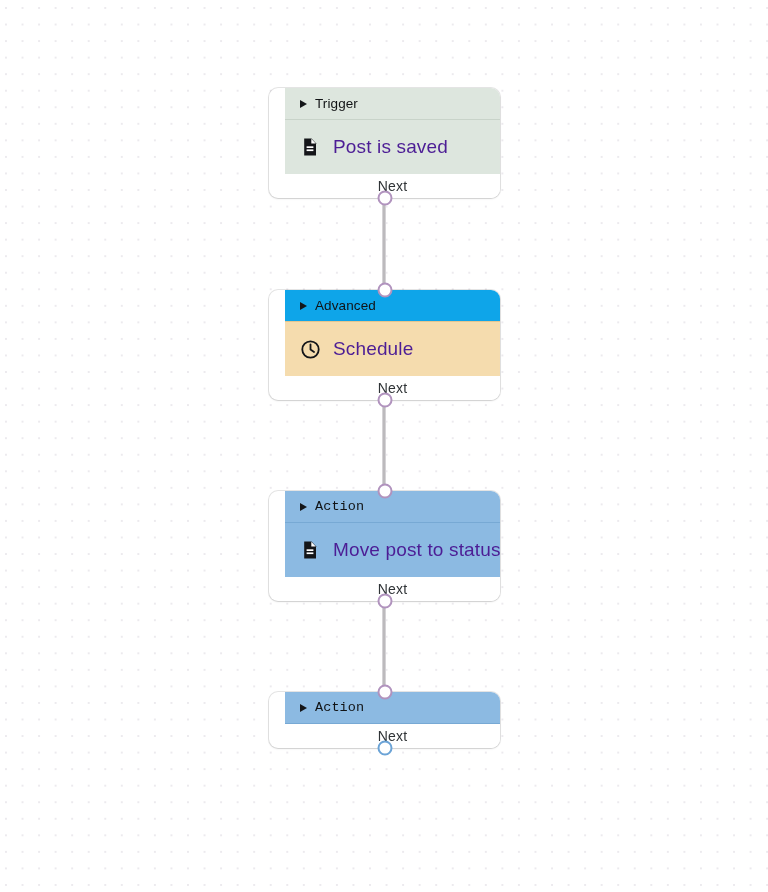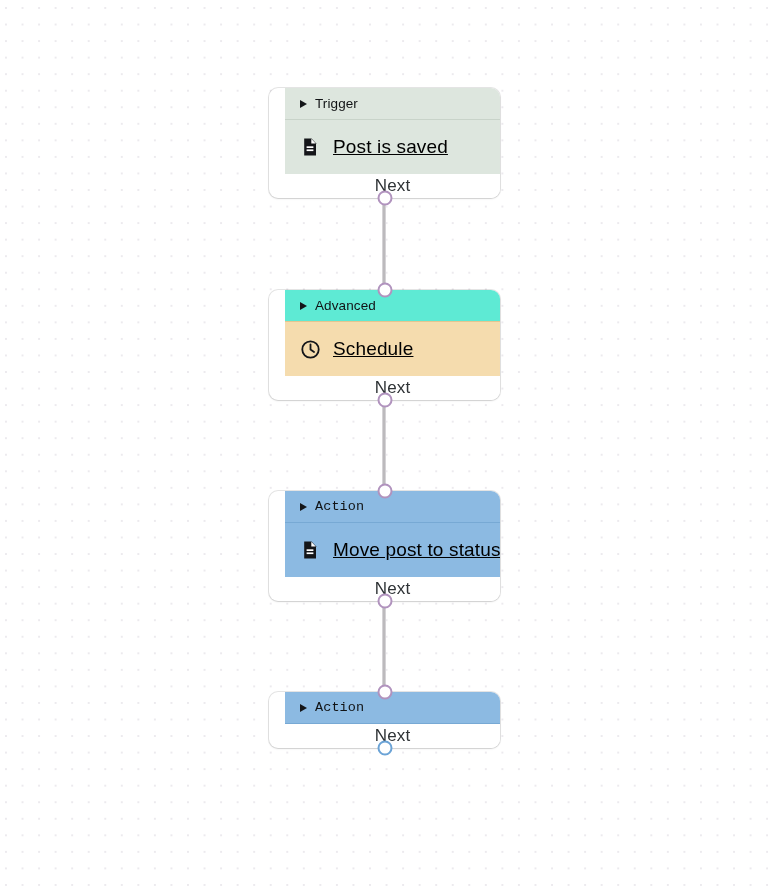--- a/index.html
+++ b/index.html
@@ -96,33 +96,32 @@
     width: 22px;
     height: 22px;
     flex: 0 0 auto;
     display: flex;
     align-items: center;
     justify-content: center;
     margin-right: 12px;
   }
   .node-title {
     font-size: 19px;
-    color: #000000;
+    color: #4c1d95;
     letter-spacing: 0.15px;
     white-space: nowrap;
-    text-decoration: underline;
   }
 
   .node-footer {
     height: 24px;
     background: #ffffff;
     display: flex;
     align-items: center;
     justify-content: center;
-    font-size: 17px;
+    font-size: 14px;
     color: #2f3336;
     letter-spacing: 0.15px;
   }
 
   
   .port {
     position: absolute;
     left: 50%;
     transform: translate(-50%, -50%);
     width: 15px;
@@ -134,21 +133,21 @@
   }
   .port-in  { top: 0; }
   .port-out { top: 100%; }
   .port.blue { border-color: #6ba3d6; }
 
   
   .theme-green .node-header { background: #dde6de; }
   .theme-green .node-body   { background: #dde6de; }
   .theme-green .header-divider { background: #c8d3c9; }
 
-  .theme-orange .node-header { background: #5eead4; }
+  .theme-orange .node-header { background: #0ea5e9; }
   .theme-orange .node-body   { background: #f5dcae; }
   .theme-orange .header-divider { background: #e3c690; }
 
   .theme-blue .node-header { background: #8cbae2; font-family: Liberation Mono, monospace; }
   .theme-blue .node-body   { background: #8cbae2; }
   .theme-blue .header-divider { background: #77a9d4; }
 </style>
 </head>
 <body>
 

